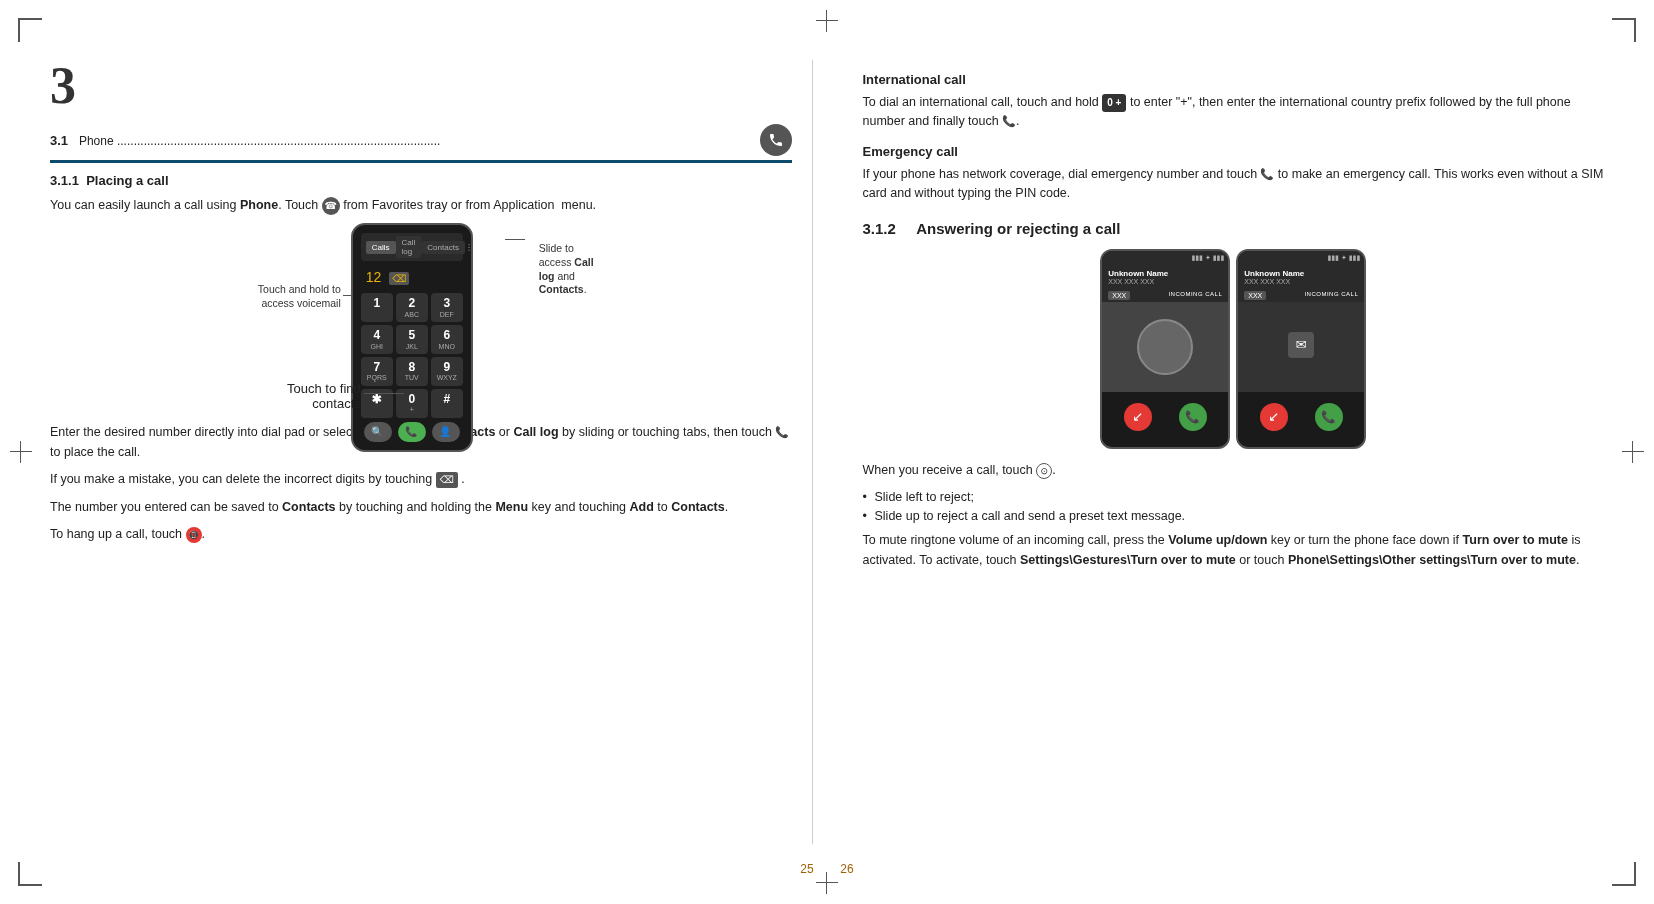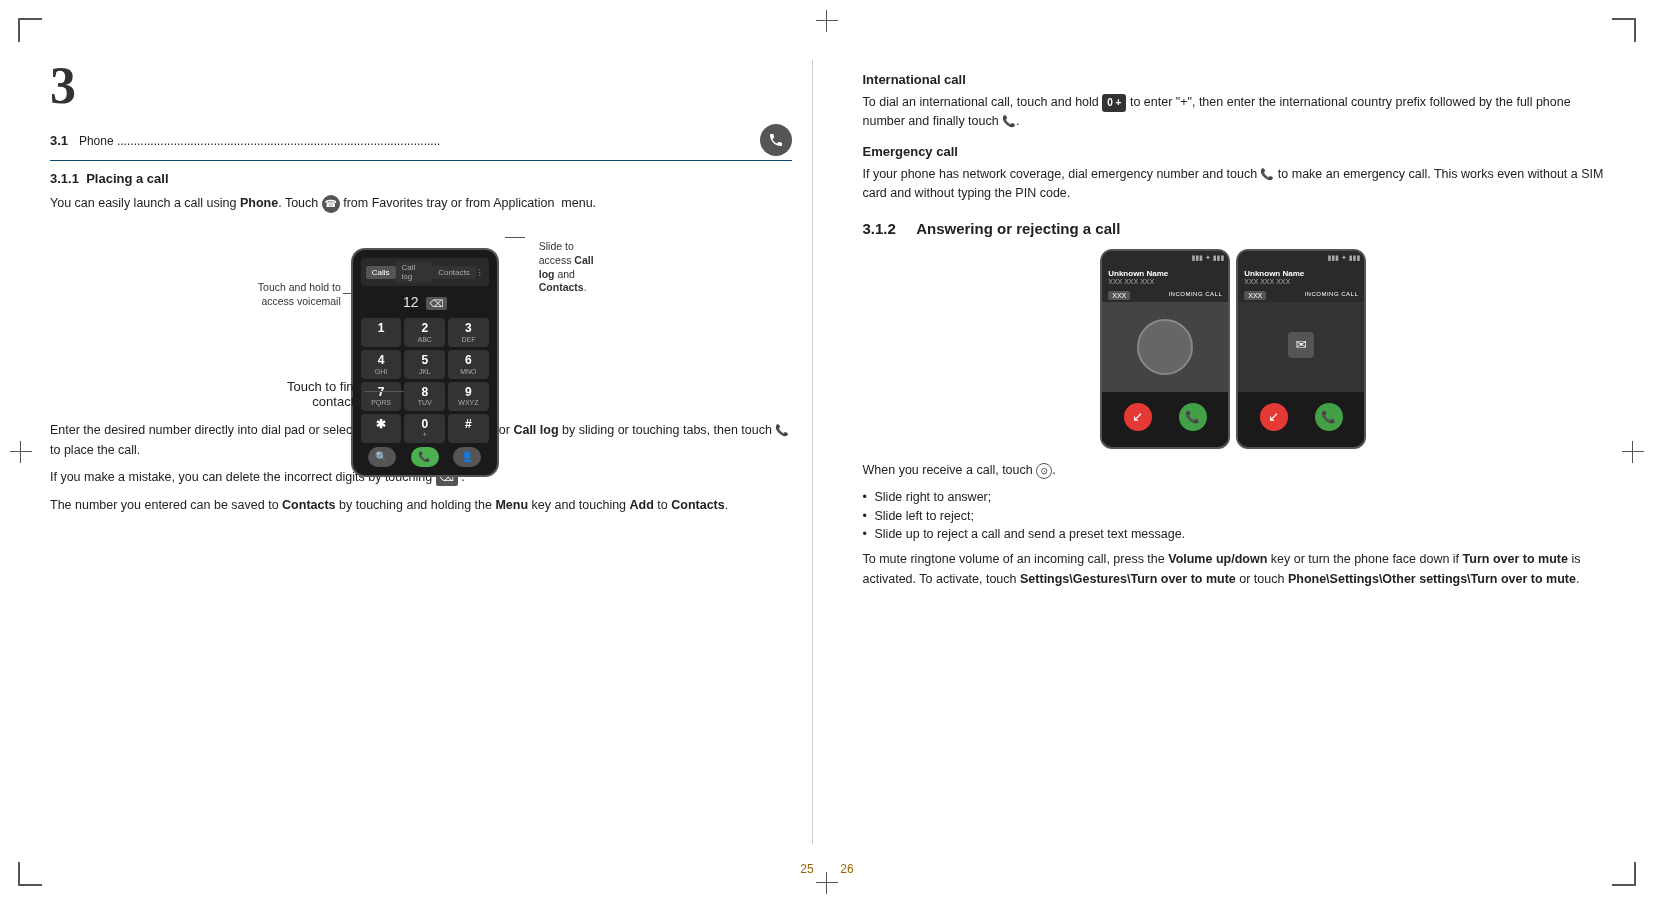--- a/index.html
+++ b/index.html
@@ -88,21 +88,21 @@
       line-height: 1.3;
       padding-top: 14px;
       font-family: 'Times New Roman', serif;
     }
 
     
     .section-31 {
       display: flex;
       align-items: center;
       margin-bottom: 10px;
-      border-bottom: 1px solid #0c4a6e;
+      border-bottom: 3px solid #0c4a6e;
       padding-bottom: 4px;
     }
     .section-31-label {
       font-weight: bold;
       font-size: 13px;
       margin-right: 8px;
       flex: 1;
     }
     .phone-icon-circle {
       width: 32px;
@@ -161,22 +161,22 @@
     .dp-tab {
       font-size: 8px;
       color: #aaa;
       padding: 2px 6px;
       background: #333;
       border-radius: 2px;
     }
     .dp-tab.active { background: #555; color: #fff; }
 
     .dp-number-display {
-      text-align: center;
-      color: #e5e5e5;
+      text-align: left;
+      color: #eab308;
       font-size: 14px;
       padding: 4px 5px;
       margin-bottom: 4px;
     }
 
     .dp-grid {
       display: grid;
       grid-template-columns: repeat(3, 1fr);
       gap: 3px;
       margin-bottom: 4px;
@@ -366,21 +366,21 @@
       from Favorites tray or from Application &nbsp;menu.
     </p>
 
     <div class="dialpad-container" style="position:relative; height:200px; width:380px; margin: 0 auto;">
 
       <div class="annotation" style="left:0; top:60px; width:110px; text-align:right;">
         <span>Touch and hold to access voicemail</span>
       </div>
       <div style="position:absolute; left:112px; top:72px; width:110px; height:1px; border-top:1px solid #555;"></div>
 
-      <div class="dialpad-phone" style="position:absolute; left:120px; top:0; width:148px;margin-top:27px;">
+      <div class="dialpad-phone" style="position:absolute; left:120px; top:0; width:122px;">
 
         <div class="dp-header">
           <span class="dp-tab active">Calls</span>
           <span class="dp-tab">Call log</span>
           <span class="dp-tab">Contacts</span>
           <span style="color:#aaa; font-size:8px;">⋮</span>
         </div>
 
         <div class="dp-number-display">
           <span>12</span>
@@ -460,20 +460,23 @@
     <p>
       Enter the desired number directly into dial pad or select a contact from <strong>Contacts</strong> or <strong>Call log</strong> by sliding or touching tabs, then touch 
       <span style="display:inline-block; font-size:11px;">📞</span> to place the call.
     </p>
     <p>
       If you make a mistake, you can delete the incorrect digits by touching <span style="display:inline-block; background:#555; color:white; padding:0 4px; border-radius:2px; font-size:10px;">⌫</span> .
     </p>
     <p>
       The number you entered can be saved to <strong>Contacts</strong> by touching and holding the <strong>Menu</strong> key and touching <strong>Add</strong> to <strong>Contacts</strong>.
     </p>
+    <p>
+      To hang up a call, touch <span style="display:inline-block; background:#e53935; color:white; border-radius:50%; width:16px; height:16px; text-align:center; line-height:16px; font-size:9px;">📵</span>.
+    </p>
   </div>
 
   <div class="right-col">
 
     <div class="right-section-heading">International call</div>
     <p>
       To dial an international call, touch and hold <span class="zero-key">0 +</span> to enter "+", then enter the international country prefix followed by the full phone number and finally touch <span style="font-size:11px;">📞</span>.
     </p>
 
     <div class="right-section-heading">Emergency call</div>
@@ -534,21 +537,20 @@
           </div>
         </div>
 
       </div>
 
       <p>
         When you receive a call, touch <span style="display:inline-block; width:16px; height:16px; border:1px solid #555; border-radius:50%; text-align:center; line-height:15px; font-size:9px;">⊙</span>.
       </p>
 
       <ul class="bullet-list">
-        <li><span>Slide right to answer;</span></li>
         <li><span>Slide left to reject;</span></li>
         <li><span>Slide up to reject a call and send a preset text message.</span></li>
       </ul>
 
       <p>
         To mute ringtone volume of an incoming call, press the <strong>Volume up/down</strong> key or turn the phone face down if <strong>Turn over to mute</strong> is activated. To activate, touch <strong>Settings\Gestures\Turn over to mute</strong> or touch <strong>Phone\Settings\Other settings\Turn over to mute</strong>.
       </p>
 
     </div>
   </div>

